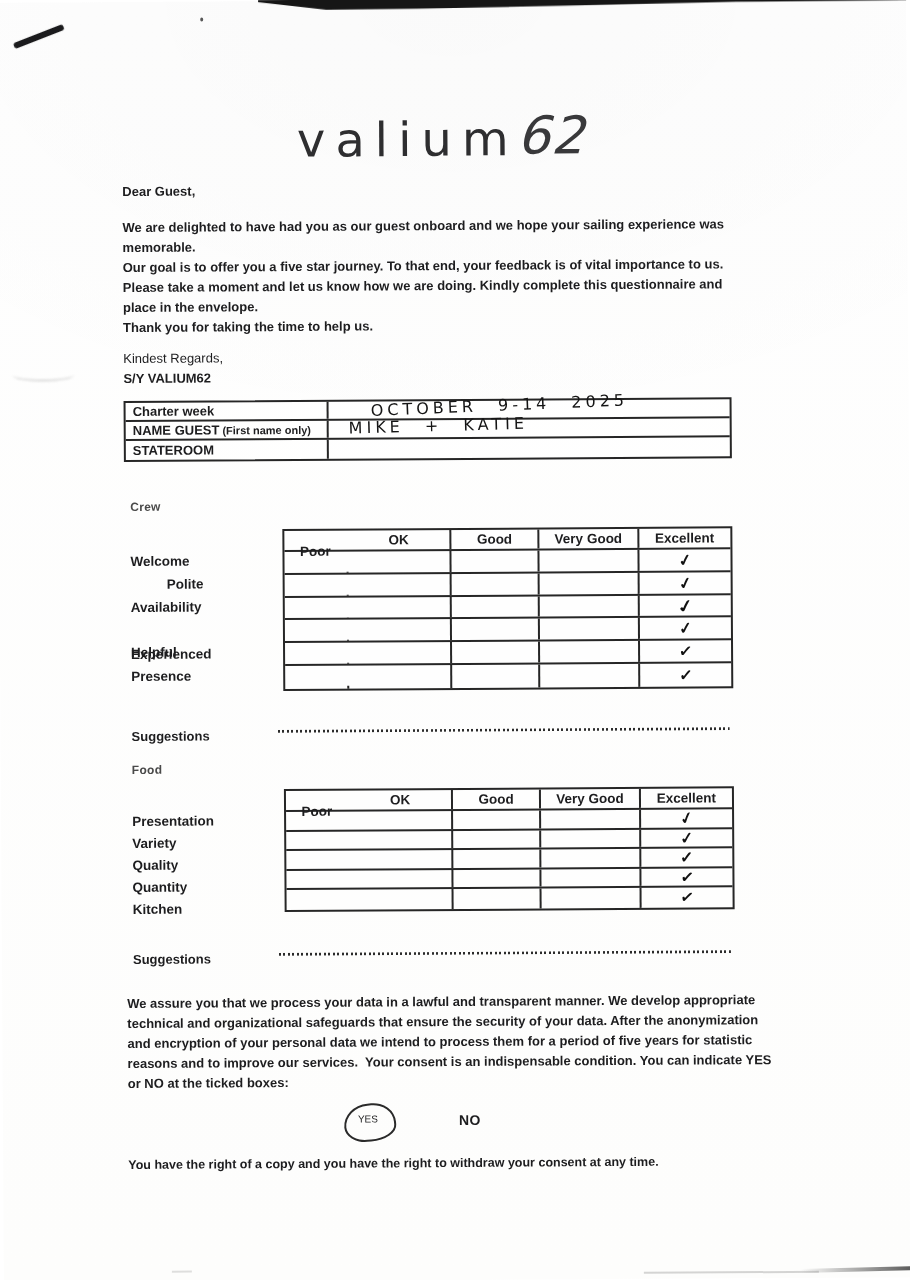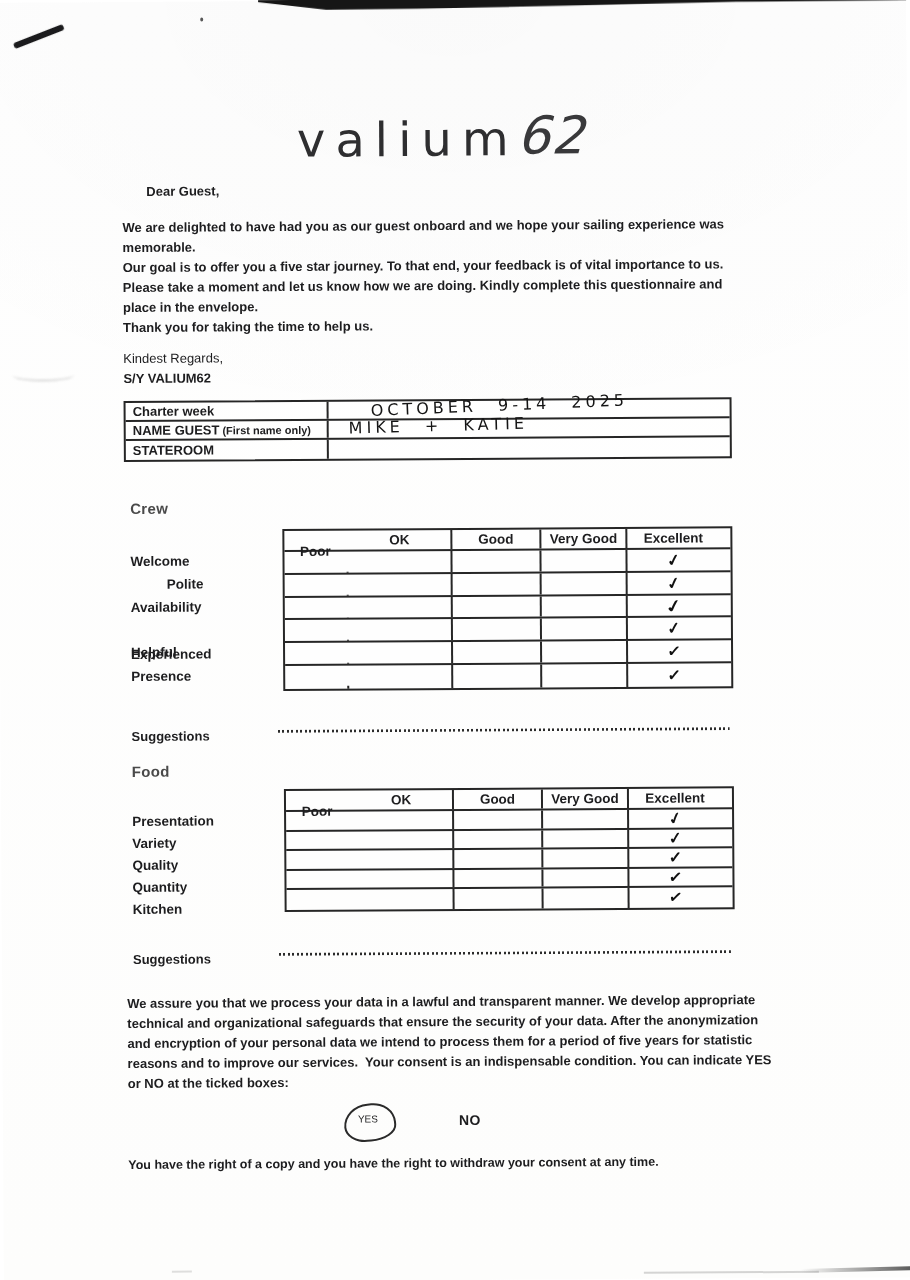--- a/index.html
+++ b/index.html
@@ -37,50 +37,50 @@
   .logo .brand {
     font-family:"DejaVu Sans", sans-serif; font-size:48px; font-weight:400;
     letter-spacing:10px; color:#2e2e30; transform:scaleY(.98); display:inline-block;
   }
   .logo .suffix {
     font-family:"DejaVu Sans", sans-serif; font-size:52px; font-weight:400;
     color:#39393b; display:inline-block; transform:skewX(-16deg) translateY(-2px);
     letter-spacing:1px; margin-left:2px;
   }
   
-  .salutation { position:absolute; left:125px; top:182px; font-size:13px; font-weight:600;margin-left:24px; }
+  .salutation { position:absolute; left:125px; top:182px; font-size:13px; font-weight:600; }
   .letter { position:absolute; left:125px; top:216px; font-size:13px; font-weight:600; line-height:20px; }
   .letter div { white-space:pre; }
   .closing   { position:absolute; left:125px; top:349px; font-size:13px; font-weight:400; }
   .signature { position:absolute; left:125px; top:369px; font-size:13px; font-weight:700; }
   
   .info-table { position:absolute; left:125px; top:399px; width:608px; border:2px solid #262626; background:rgba(255,255,255,.5); }
   .irow { display:flex; height:19px; border-bottom:2px solid #262626; }
   .irow:last-child { border-bottom:none; }
   .ilabel { width:203px; border-right:2px solid #262626; padding-left:7px; font-size:13px; font-weight:700; display:flex; align-items:center; white-space:nowrap; }
   .ilabel .note { font-size:11px; font-weight:700; margin-left:3px; }
   .ivalue { flex:1; position:relative; }
   .handwriting {
     position:absolute; font-family:"DejaVu Sans", sans-serif;
     font-size:16px; font-weight:500; color:#151515;
     letter-spacing:4px; word-spacing:12px; white-space:pre;
   }
   .hw-week { left:42px; top:-5px; transform:rotate(-2deg); }
   .hw-name { left:20px; top:-4px; transform:rotate(-1.2deg); }
   
-  .section-heading { position:absolute; font-size:15px; font-weight:700; color:#4a4a4a; letter-spacing:.3px; }
+  .section-heading { position:absolute; font-size:12px; font-weight:700; color:#4a4a4a; letter-spacing:.3px; }
   .rating-wrap { position:absolute; left:125px; width:620px; }
   .row-label { position:absolute; left:6px; font-size:13.5px; font-weight:600; white-space:nowrap; }
   .rtable { position:absolute; left:158px; top:0; width:450px; border:2px solid #262626; background:rgba(255,255,255,.4); }
   .hrow, .rrow { display:flex; border-bottom:2px solid #262626; }
   .rrow:last-child { border-bottom:none; }
   .hrow { height:21px; }
   .rcell { border-right:2px solid #262626; display:flex; align-items:center; justify-content:center; }
   .rcell:last-child { border-right:none; }
-  .c0{width:64px;margin-top:20px;} .c1{width:104px;} .c2{width:89px;} .c3{width:86px;} .c4{width:92px;}
+  .c0{width:64px;margin-top:20px;} .c1{width:104px;} .c2{width:89px;} .c3{width:100px;} .c4{width:92px;}
   .hrow .rcell { font-size:13.5px; font-weight:700; }
   .crew-table .rrow { height:22.8px; }
   .food-table .rrow { height:19.6px; }
   .rrow .rcell { font-size:16px; font-weight:700; color:#111; }
   .crew-table .rrow:nth-of-type(2) .c4{ transform:rotate(-10deg);}
   .crew-table .rrow:nth-of-type(3) .c4{ transform:rotate(-12deg);}
   .crew-table .rrow:nth-of-type(4) .c4{ transform:rotate(-16deg) scaleX(1.25);}
   .crew-table .rrow:nth-of-type(5) .c4{ transform:rotate(-8deg);}
   .crew-table .rrow:nth-of-type(6) .c4{ transform:rotate(5deg);}
   .crew-table .rrow:nth-of-type(7) .c4{ transform:rotate(3deg);}

